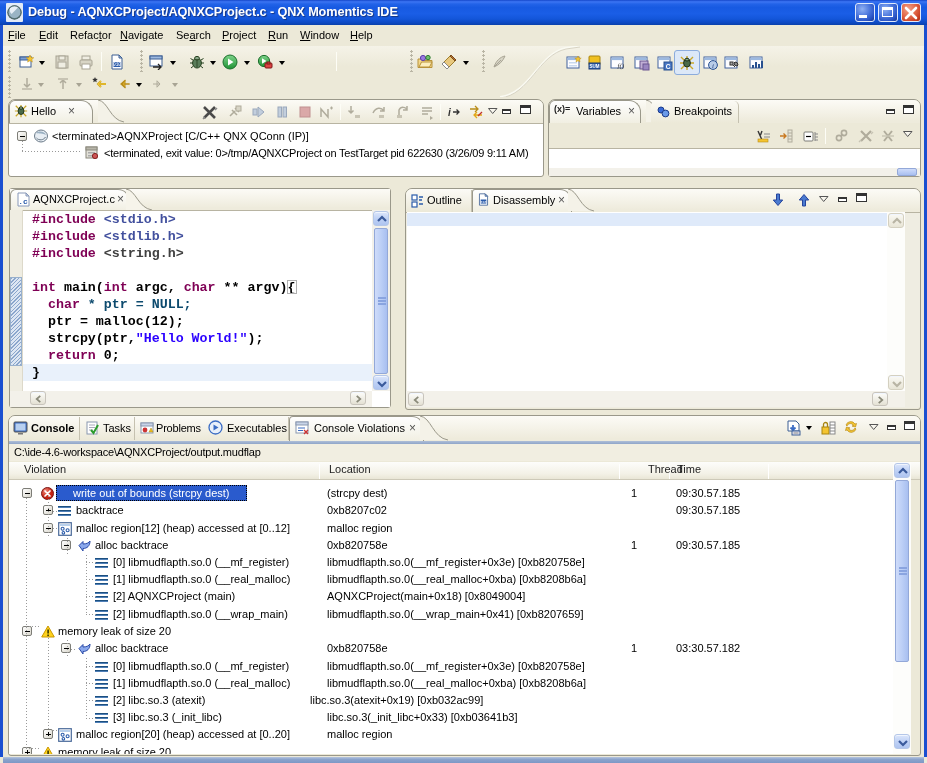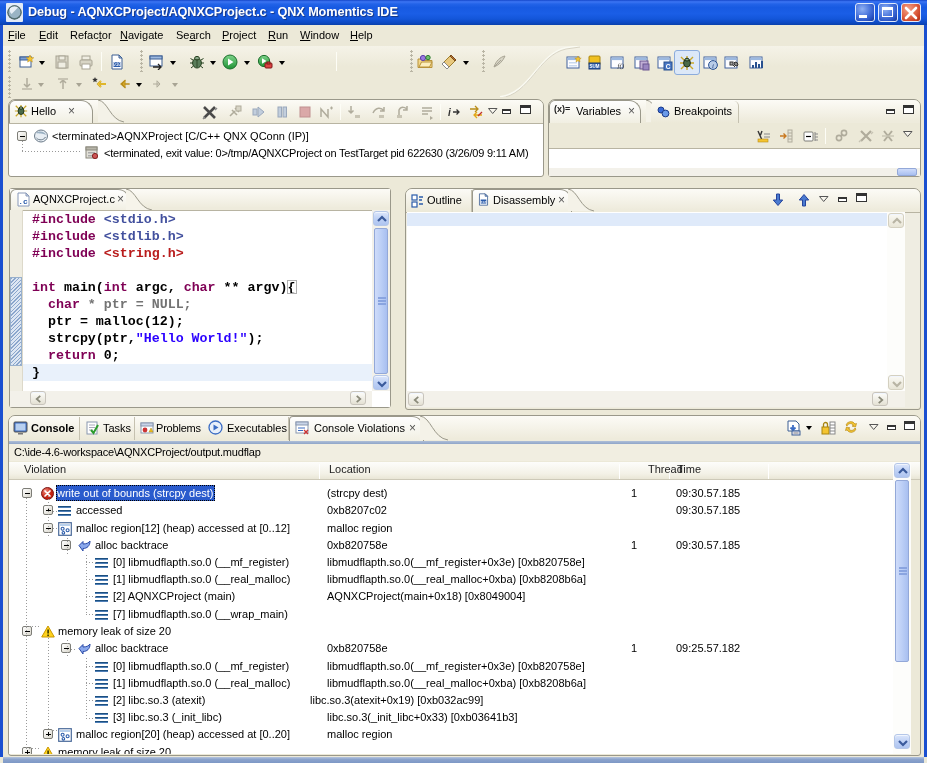--- a/index.html
+++ b/index.html
@@ -384,24 +384,24 @@
     <text x="6" y="11.5" font-size="8" font-weight="bold" fill="#2b5cab" text-anchor="middle" font-family="Liberation Mono">.c</text>
   </svg>
 <div class="abs t11" style="left:33px;top:189px;height:22px;line-height:21px">AQNXCProject.c</div>
 <div class="abs xg" style="left:117px;top:189px;height:22px;line-height:21px">×</div>
 <div class="abs" style="left:10px;top:210px;width:380px;height:197px;background:#fff;border-top:1px solid #b8b4a2"></div>
 <div class="abs" style="left:10px;top:210px;width:13px;height:181px;background:#efede2;border-right:1px solid #ddd9ca"></div>
 <div class="abs" style="left:10px;top:277px;width:12px;height:89px;background:repeating-linear-gradient(135deg,#8aa6cc 0,#8aa6cc 1px,#dce6f2 1px,#dce6f2 2.6px);border:1px solid #98b0cc"></div>
 <div class="abs" style="left:23px;top:364px;width:349px;height:17px;background:#e9f1fb"></div>
 <div class="abs" style="left:32px;top:211px;height:17px;line-height:17px;font-family:'Liberation Mono',monospace;font-size:13.3px;font-weight:bold;white-space:pre"><span style="color:#7f0055">#include</span><span style="color:#000"> </span><span style="color:#42509e">&lt;stdio.h&gt;</span></div>
 <div class="abs" style="left:32px;top:228px;height:17px;line-height:17px;font-family:'Liberation Mono',monospace;font-size:13.3px;font-weight:bold;white-space:pre"><span style="color:#7f0055">#include</span><span style="color:#000"> </span><span style="color:#42509e">&lt;stdlib.h&gt;</span></div>
-<div class="abs" style="left:32px;top:245px;height:17px;line-height:17px;font-family:'Liberation Mono',monospace;font-size:13.3px;font-weight:bold;white-space:pre"><span style="color:#7f0055">#include</span><span style="color:#000"> </span><span style="color:#b91c1c">&lt;string.h&gt;</span></div>
+<div class="abs" style="left:32px;top:245px;height:17px;line-height:17px;font-family:'Liberation Mono',monospace;font-size:13.3px;font-weight:bold;white-space:pre"><span style="color:#7f0055">#include</span><span style="color:#000"> </span><span style="color:#404040">&lt;string.h&gt;</span></div>
 <div class="abs" style="left:32px;top:262px;height:17px;line-height:17px;font-family:'Liberation Mono',monospace;font-size:13.3px;font-weight:bold;white-space:pre"></div>
 <div class="abs" style="left:32px;top:279px;height:17px;line-height:17px;font-family:'Liberation Mono',monospace;font-size:13.3px;font-weight:bold;white-space:pre"><span style="color:#7f0055">int</span><span style="color:#000"> main(</span><span style="color:#7f0055">int</span><span style="color:#000"> argc, </span><span style="color:#7f0055">char</span><span style="color:#000"> ** argv){</span></div>
-<div class="abs" style="left:32px;top:296px;height:17px;line-height:17px;font-family:'Liberation Mono',monospace;font-size:13.3px;font-weight:bold;white-space:pre"><span style="color:#000">  </span><span style="color:#7f0055">char</span><span style="color:#737373"> * ptr = NULL;</span></div>
+<div class="abs" style="left:32px;top:296px;height:17px;line-height:17px;font-family:'Liberation Mono',monospace;font-size:13.3px;font-weight:bold;white-space:pre"><span style="color:#000">  </span><span style="color:#7f0055">char</span><span style="color:#0c4a6e"> * ptr = NULL;</span></div>
 <div class="abs" style="left:32px;top:313px;height:17px;line-height:17px;font-family:'Liberation Mono',monospace;font-size:13.3px;font-weight:bold;white-space:pre"><span style="color:#000">  ptr = malloc(12);</span></div>
 <div class="abs" style="left:32px;top:330px;height:17px;line-height:17px;font-family:'Liberation Mono',monospace;font-size:13.3px;font-weight:bold;white-space:pre"><span style="color:#000">  strcpy(ptr,</span><span style="color:#2a00ff">"Hello World!"</span><span style="color:#000">);</span></div>
 <div class="abs" style="left:32px;top:347px;height:17px;line-height:17px;font-family:'Liberation Mono',monospace;font-size:13.3px;font-weight:bold;white-space:pre"><span style="color:#000">  </span><span style="color:#7f0055">return</span><span style="color:#000"> 0;</span></div>
 <div class="abs" style="left:32px;top:364px;height:17px;line-height:17px;font-family:'Liberation Mono',monospace;font-size:13.3px;font-weight:bold;white-space:pre"><span style="color:#000">}</span></div>
 <div class="abs" style="left:287px;top:280px;width:10px;height:14px;border:1px solid #b0b0b0"></div>
 <div class="scroll-v" style="left:372px;top:210px;width:18px;height:181px"></div>
 <div class="sb-btn" style="left:373px;top:211px">
     <svg width="10" height="9" viewBox="0 0 10 9">
       <path d="M1 6 L5 2 L9 6" stroke="#3a5a9c" stroke-width="2.2" fill="none"></path>
     </svg>
@@ -575,34 +575,34 @@
 <svg class="abs" style="left:32px;top:7px" width="13" height="13" viewBox="0 0 13 13">
       <circle cx="6.5" cy="6.5" r="6" fill="url(#er)" stroke="#7c1818"></circle>
       <defs>
         <radialGradient id="er" cx="0.35" cy="0.3">
           <stop offset="0" stop-color="#f08a7a"></stop>
           <stop offset="1" stop-color="#c22212"></stop>
         </radialGradient>
       </defs>
       <path d="M4 4 L9 9 M9 4 L4 9" stroke="#fff" stroke-width="1.7" stroke-linecap="round"></path>
     </svg>
-<div class="abs" style="left:47px;top:5px;height:16px;background:#2a5bcd;border:1px dotted #000;color:#fff;font-size:11px;line-height:15px;padding:0 0;white-space:nowrap">write out of bounds (strcpy dest)</div>
+<div class="abs" style="left:47px;top:5px;height:16px;background:#2a5bcd;border:1px dotted #000;color:#fff;font-size:11px;line-height:15px;padding:0 16px;white-space:nowrap">write out of bounds (strcpy dest)</div>
 <div class="abs t11" style="left:318px;top:7px">(strcpy dest)</div>
 <div class="abs t11" style="left:622px;top:7px">1</div>
 <div class="abs t11" style="left:667px;top:7px">09:30.57.185</div>
 <div class="exp" style="left:34px;top:25px">
       <i></i>
       <b></b>
     </div>
 <div class="bars" style="left:49px;top:26px">
       <i style="top:0"></i>
       <i style="top:4px"></i>
       <i style="top:8px"></i>
     </div>
-<div class="abs t11" style="left:67px;top:24px">accessed</div>
+<div class="abs t11" style="left:67px;top:24px">backtrace</div>
 <div class="abs t11" style="left:318px;top:24px">0xb8207c02</div>
 <div class="abs t11" style="left:667px;top:24px">09:30.57.185</div>
 <div class="exp" style="left:34px;top:43px">
       <i></i>
     </div>
 <svg class="abs" style="left:49px;top:42px" width="14" height="14" viewBox="0 0 14 14">
       <rect x="0.7" y="0.7" width="12.6" height="12.6" fill="#fff" stroke="#4a6a9a" stroke-width="1.2"></rect>
       <rect x="2" y="2" width="10" height="2" fill="#b8d0ec"></rect>
       <circle cx="4.6" cy="6.8" r="1.5" fill="#fff" stroke="#2b5cab" stroke-width="1.1"></circle>
       <circle cx="9.6" cy="8.2" r="1.5" fill="#fff" stroke="#2b5cab" stroke-width="1.1"></circle>
@@ -639,40 +639,41 @@
       <i style="top:4px"></i>
       <i style="top:8px"></i>
     </div>
 <div class="abs t11" style="left:104px;top:110px">[2] AQNXCProject (main)</div>
 <div class="abs t11" style="left:318px;top:110px">AQNXCProject(main+0x18) [0x8049004]</div>
 <div class="bars" style="left:86px;top:130px">
       <i style="top:0"></i>
       <i style="top:4px"></i>
       <i style="top:8px"></i>
     </div>
-<div class="abs t11" style="left:104px;top:128px">[7] libmudflapth.so.0 (__wrap_main)</div>
+<div class="abs t11" style="left:104px;top:128px">[2] libmudflapth.so.0 (__wrap_main)</div>
+<div class="abs t11" style="left:318px;top:128px">libmudflapth.so.0(__wrap_main+0x41) [0xb8207659]</div>
 <div class="exp" style="left:13px;top:146px">
       <i></i>
     </div>
 <svg class="abs" style="left:32px;top:145px" width="14" height="13" viewBox="0 0 14 13">
       <path d="M7 1 L13.3 12 H0.7 Z" fill="#ffd21c" stroke="#c89600" stroke-width="1"></path>
       <rect x="6.3" y="4.5" width="1.6" height="4" fill="#3a3a00"></rect>
       <rect x="6.3" y="9.5" width="1.6" height="1.6" fill="#3a3a00"></rect>
     </svg>
 <div class="abs t11" style="left:49px;top:145px">memory leak of size 20</div>
 <div class="exp" style="left:52px;top:163px">
       <i></i>
     </div>
 <svg class="abs" style="left:69px;top:163px" width="13" height="12" viewBox="0 0 13 12">
       <path d="M1 5.5 L5 1.5 V4 C9 4 11 2.5 12 1 C12 6 9 8.5 5 8.5 V11 Z" fill="#8aa8ec" stroke="#2a4aa8" stroke-width="1"></path>
     </svg>
 <div class="abs t11" style="left:86px;top:162px">alloc backtrace</div>
 <div class="abs t11" style="left:318px;top:162px">0xb820758e</div>
 <div class="abs t11" style="left:622px;top:162px">1</div>
-<div class="abs t11" style="left:667px;top:162px">09:25.57.182</div>
+<div class="abs t11" style="left:667px;top:162px">03:30.57.182</div>
 <div class="bars" style="left:86px;top:182px">
       <i style="top:0"></i>
       <i style="top:4px"></i>
       <i style="top:8px"></i>
     </div>
 <div class="abs t11" style="left:104px;top:180px">[0] libmudflapth.so.0 (__mf_register)</div>
 <div class="abs t11" style="left:318px;top:180px">libmudflapth.so.0(__mf_register+0x3e) [0xb820758e]</div>
 <div class="bars" style="left:86px;top:199px">
       <i style="top:0"></i>
       <i style="top:4px"></i>

